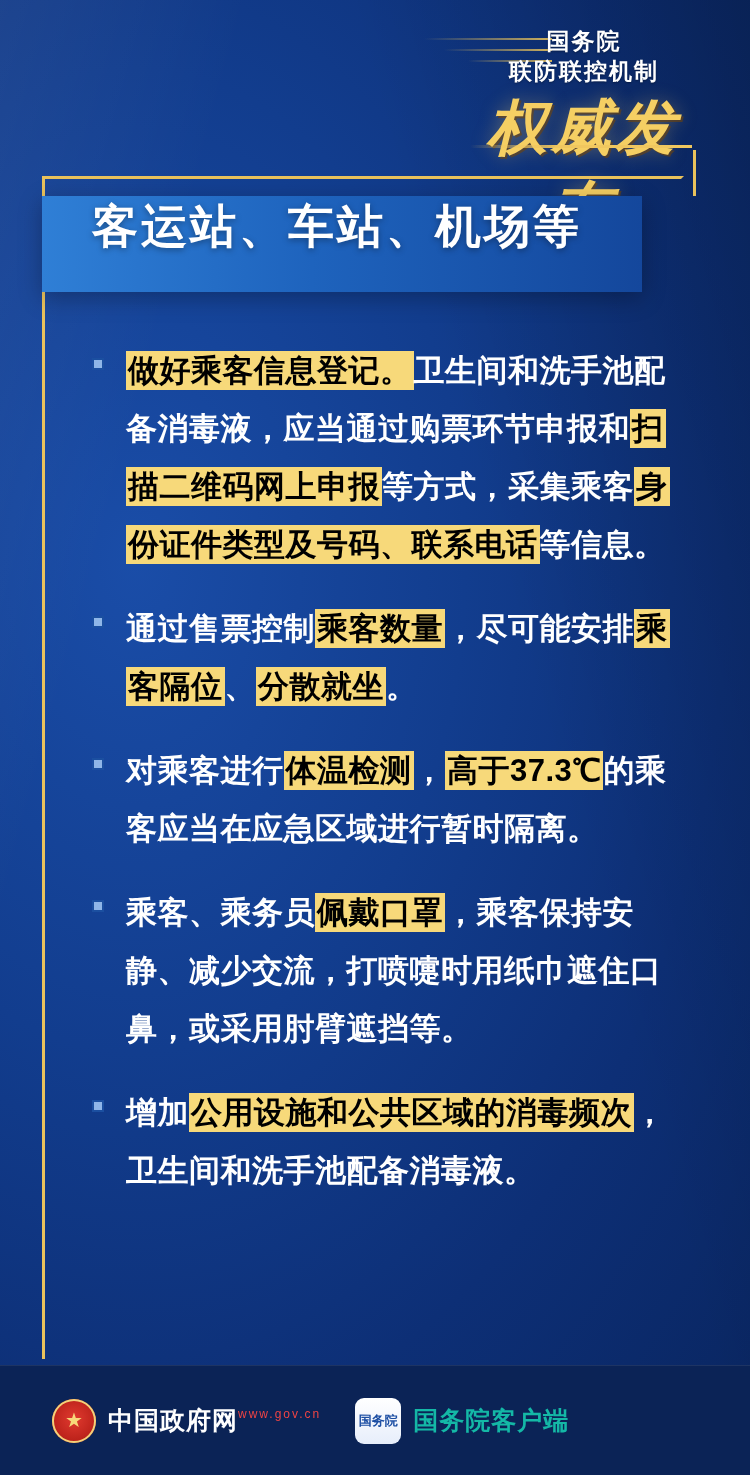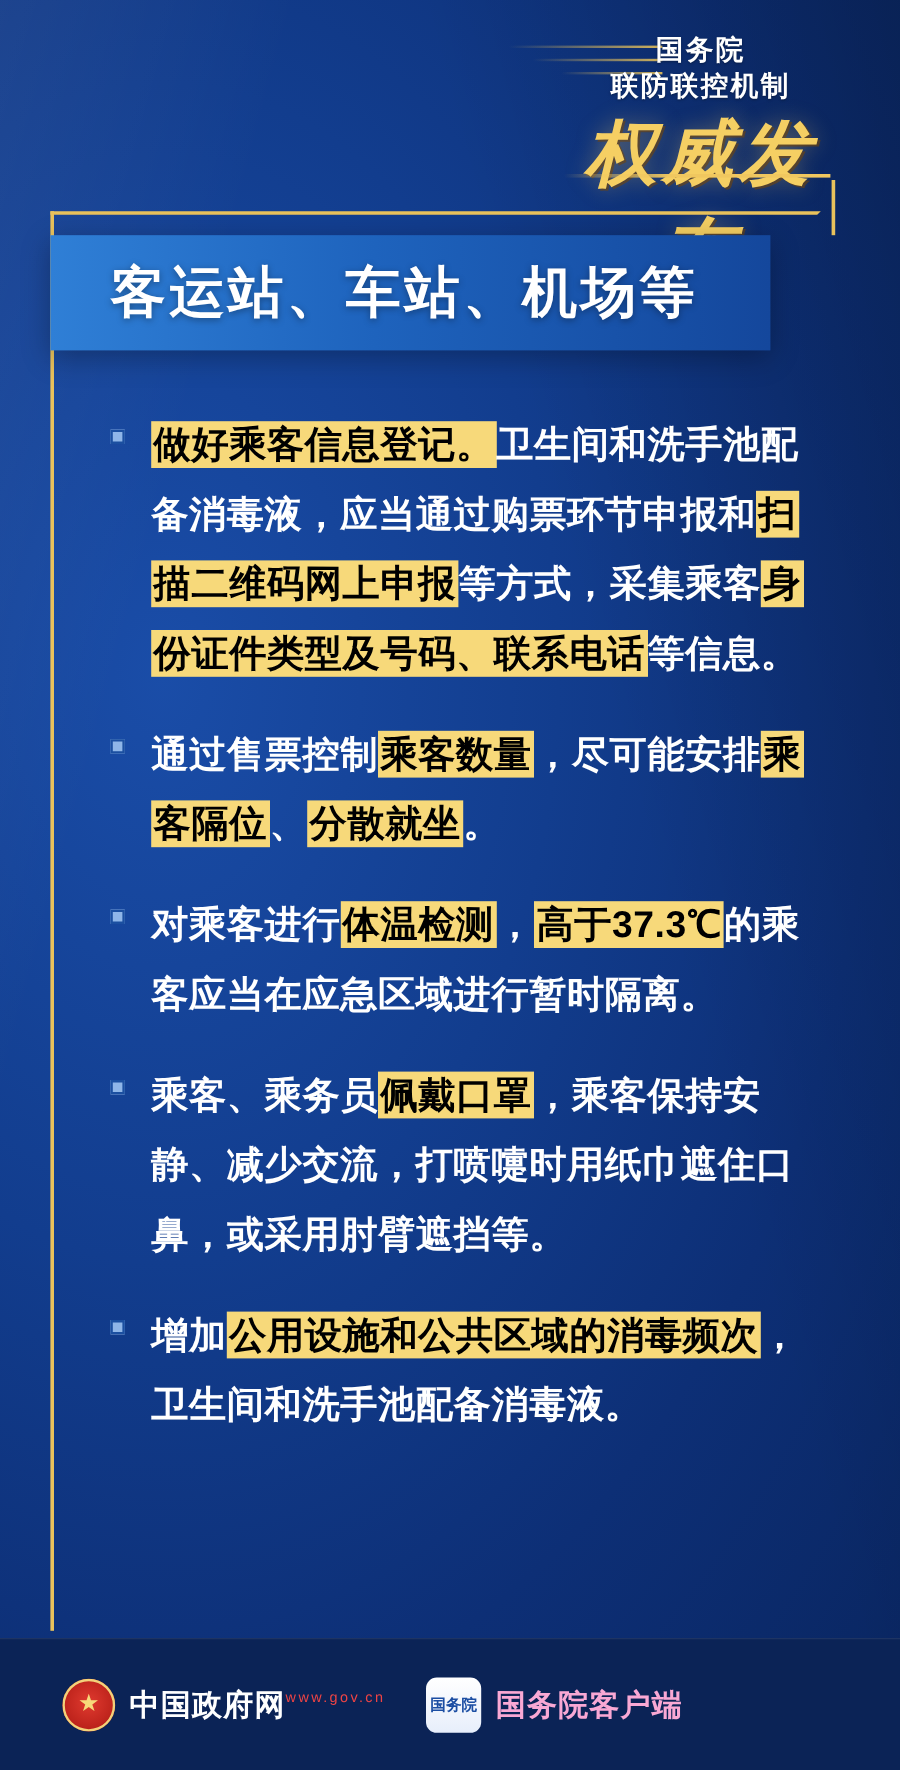--- a/index.html
+++ b/index.html
@@ -117,21 +117,21 @@
 
   
   .title-bar {
     position: absolute;
     left: 42px;
     top: 196px;
     width: 600px;
     height: 96px;
     background: linear-gradient(90deg, #2f7fd6 0%, #1e63bd 45%, #14479c 100%);
     display: flex;
-    align-items: center;
+    align-items: flex-start;
     box-shadow: 0 6px 22px rgba(0,0,0,.28);
   }
   .title-bar .tb-text {
     color: #ffffff;
     font-family: "DejaVu Serif", serif;
     font-weight: bold;
     font-size: 46px;
     letter-spacing: 3px;
     margin-left: 50px;
     text-shadow: 0 2px 6px rgba(0,0,0,.35);
@@ -238,21 +238,21 @@
   .app-badge span {
     color: #1c4ea3;
     font-size: 13px;
     font-weight: bold;
     line-height: 14px;
     text-align: center;
     letter-spacing: 0;
   }
   .app-name {
     margin-left: 12px;
-    color: #f9a8d4;
+    color: #14b8a6;
     font-size: 25px;
     font-weight: bold;
     letter-spacing: 1px;
   }
 </style>
 </head>
 <body>
 
 <div class="poster">
 

